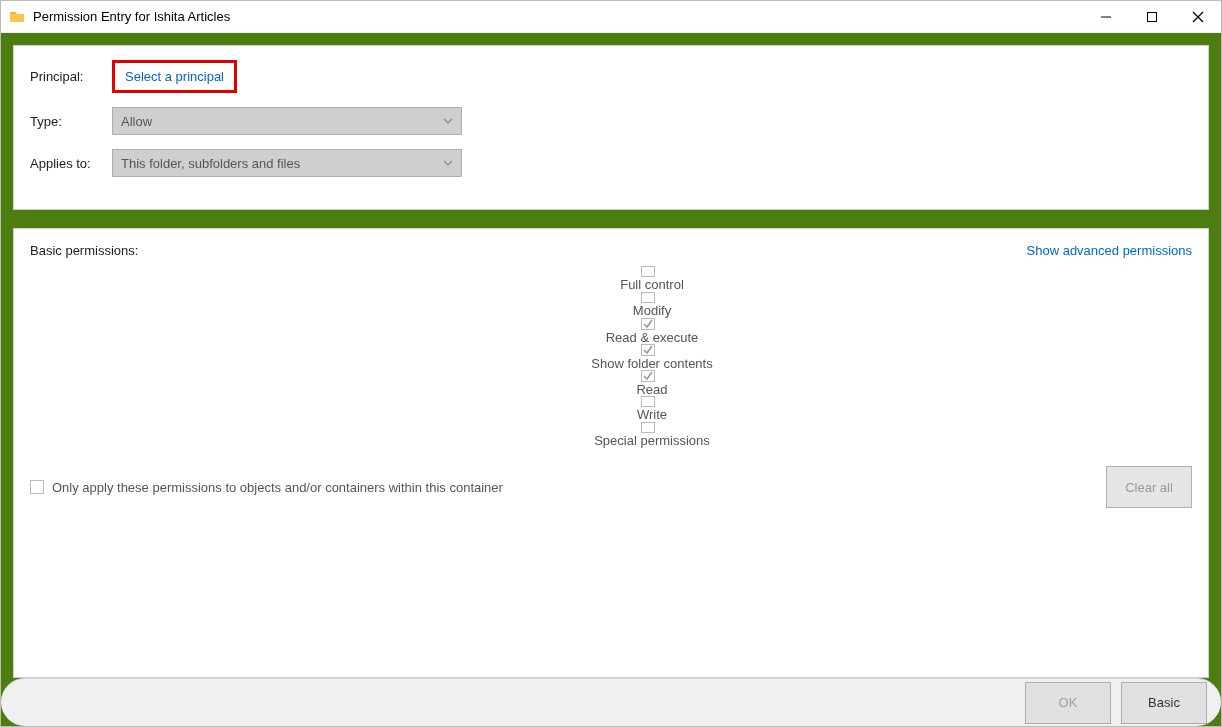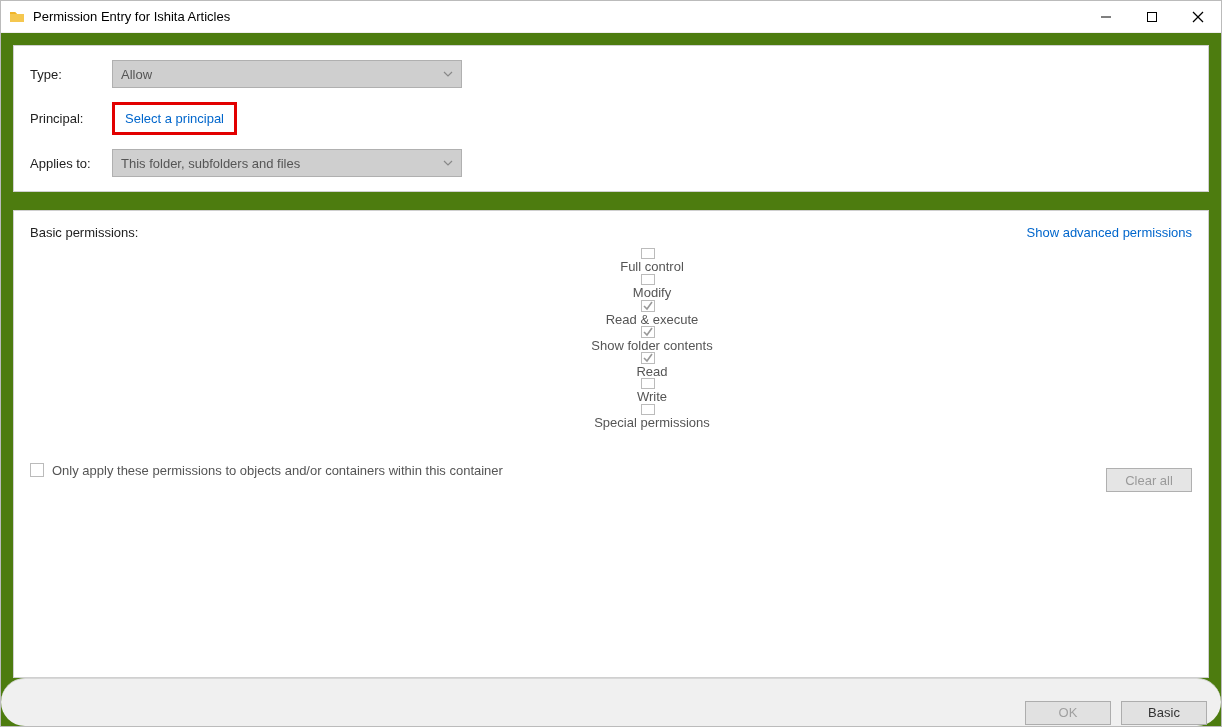--- a/index.html
+++ b/index.html
@@ -8,41 +8,41 @@
   .titlebar { height: 32px; display: flex; align-items: center; padding-left: 8px; background: #fff; border-bottom: 1px solid #eee; }
   .titlebar .icon { width: 16px; height: 16px; margin-right: 8px; }
   .titlebar .title { flex: 1; font-size: 13px; color: #000; }
   .win-controls { display: flex; }
   .win-btn { width: 46px; height: 32px; display: flex; align-items: center; justify-content: center; color: #000; }
   .win-btn svg { width: 12px; height: 12px; }
   .content { flex: 1; display: flex; flex-direction: column; padding: 12px 12px 0 12px; }
   .panel { border: 1px solid #d0d0d0; padding: 14px 16px; background: #fff; }
   .panel.top { margin-bottom: 18px; }
   .row { display: flex; align-items: center; margin-bottom: 14px; }
-  .row:last-child { margin-bottom: 0; }
+  .row:last-child { margin-bottom: 18px; }
   .label { width: 82px; color: #222; }
   .link { color: #0066cc; text-decoration: none; padding: 6px 10px; display: inline-block; }
   .highlight-box { border: 3px solid #e20000; display: inline-block; }
   .dropdown { width: 350px; height: 28px; background: #cfcfcf; border: 1px solid #b0b0b0; color: #555; display: flex; align-items: center; justify-content: space-between; padding: 0 8px; }
   .dropdown .chev { color: #888; }
   .panel.perm { flex: 1; position: relative; }
   .perm-header { display: flex; justify-content: space-between; align-items: center; margin-bottom: 8px; }
   .perm-header .left { color: #222; }
   .perm-header .right { color: #0066cc; }
   .perm-list { margin-left: 82px; }
   .perm-item { display: flex; align-items: center; height: 26px; flex-direction: column; }
   .chk { width: 14px; height: 14px; border: 1px solid #999; margin-right: 8px; display: flex; align-items: center; justify-content: center; background: #fff; }
   .chk.disabled { border-color: #bbb; }
   .chk svg { width: 10px; height: 10px; color: #888; }
   .perm-item .lbl { color: #555; }
   .bottom-row { display: flex; align-items: center; justify-content: space-between; margin-top: 18px; }
   .bottom-row .left { display: flex; align-items: center; }
   .bottom-row .chk { margin-right: 8px; }
   .bottom-row .lbl { color: #555; }
-  .btn { min-width: 86px; height: 24px; border: 1px solid #b0b0b0; background: #e1e1e1; color: #555; display: inline-flex; align-items: center; justify-content: center; padding: 0 12px; margin-top: 20px; }
+  .btn { min-width: 86px; height: 42px; border: 1px solid #b0b0b0; background: #e1e1e1; color: #555; display: inline-flex; align-items: center; justify-content: center; padding: 0 12px; }
   .btn.disabled { color: #9a9a9a; background: #e5e5e5; }
   .footer { height: 48px; border-top: 1px solid #d8d8d8; background: #f0f0f0; display: flex; align-items: center; justify-content: flex-end; padding: 0 14px; gap: 10px; border-radius: 24px; }
   .footer .btn { background: #e1e1e1; color: #333; border: 1px solid #adadad; }
   .footer .btn.disabled { color: #a0a0a0; }
 </style>
 </head>
 <body>
 
 <div class="window">
   <div class="titlebar">
@@ -69,35 +69,35 @@
             <line x1="1" y1="1" x2="11" y2="11" stroke="#000" stroke-width="1.2"></line>
             <line x1="11" y1="1" x2="1" y2="11" stroke="#000" stroke-width="1.2"></line>
           </svg>
       </div>
     </div>
   </div>
 
   <div class="content">
     <div class="panel top">
       <div class="row">
+        <div class="label">Principal:</div>
+        <span class="highlight-box">
+          <a class="link">Select a principal</a>
+        </span>
+      </div>
+      <div class="row">
         <div class="label">Type:</div>
         <div class="dropdown">
           <span>Allow</span>
           <span class="chev">
             <svg width="10" height="10" viewBox="0 0 10 10">
                 <path d="M1 3l4 4 4-4" fill="none" stroke="#888" stroke-width="1.2"></path>
               </svg>
           </span>
         </div>
-      </div>
-      <div class="row">
-        <div class="label">Principal:</div>
-        <span class="highlight-box">
-          <a class="link">Select a principal</a>
-        </span>
       </div>
       <div class="row">
         <div class="label">Applies to:</div>
         <div class="dropdown">
           <span>This folder, subfolders and files</span>
           <span class="chev">
             <svg width="10" height="10" viewBox="0 0 10 10">
                 <path d="M1 3l4 4 4-4" fill="none" stroke="#888" stroke-width="1.2"></path>
               </svg>
           </span>

